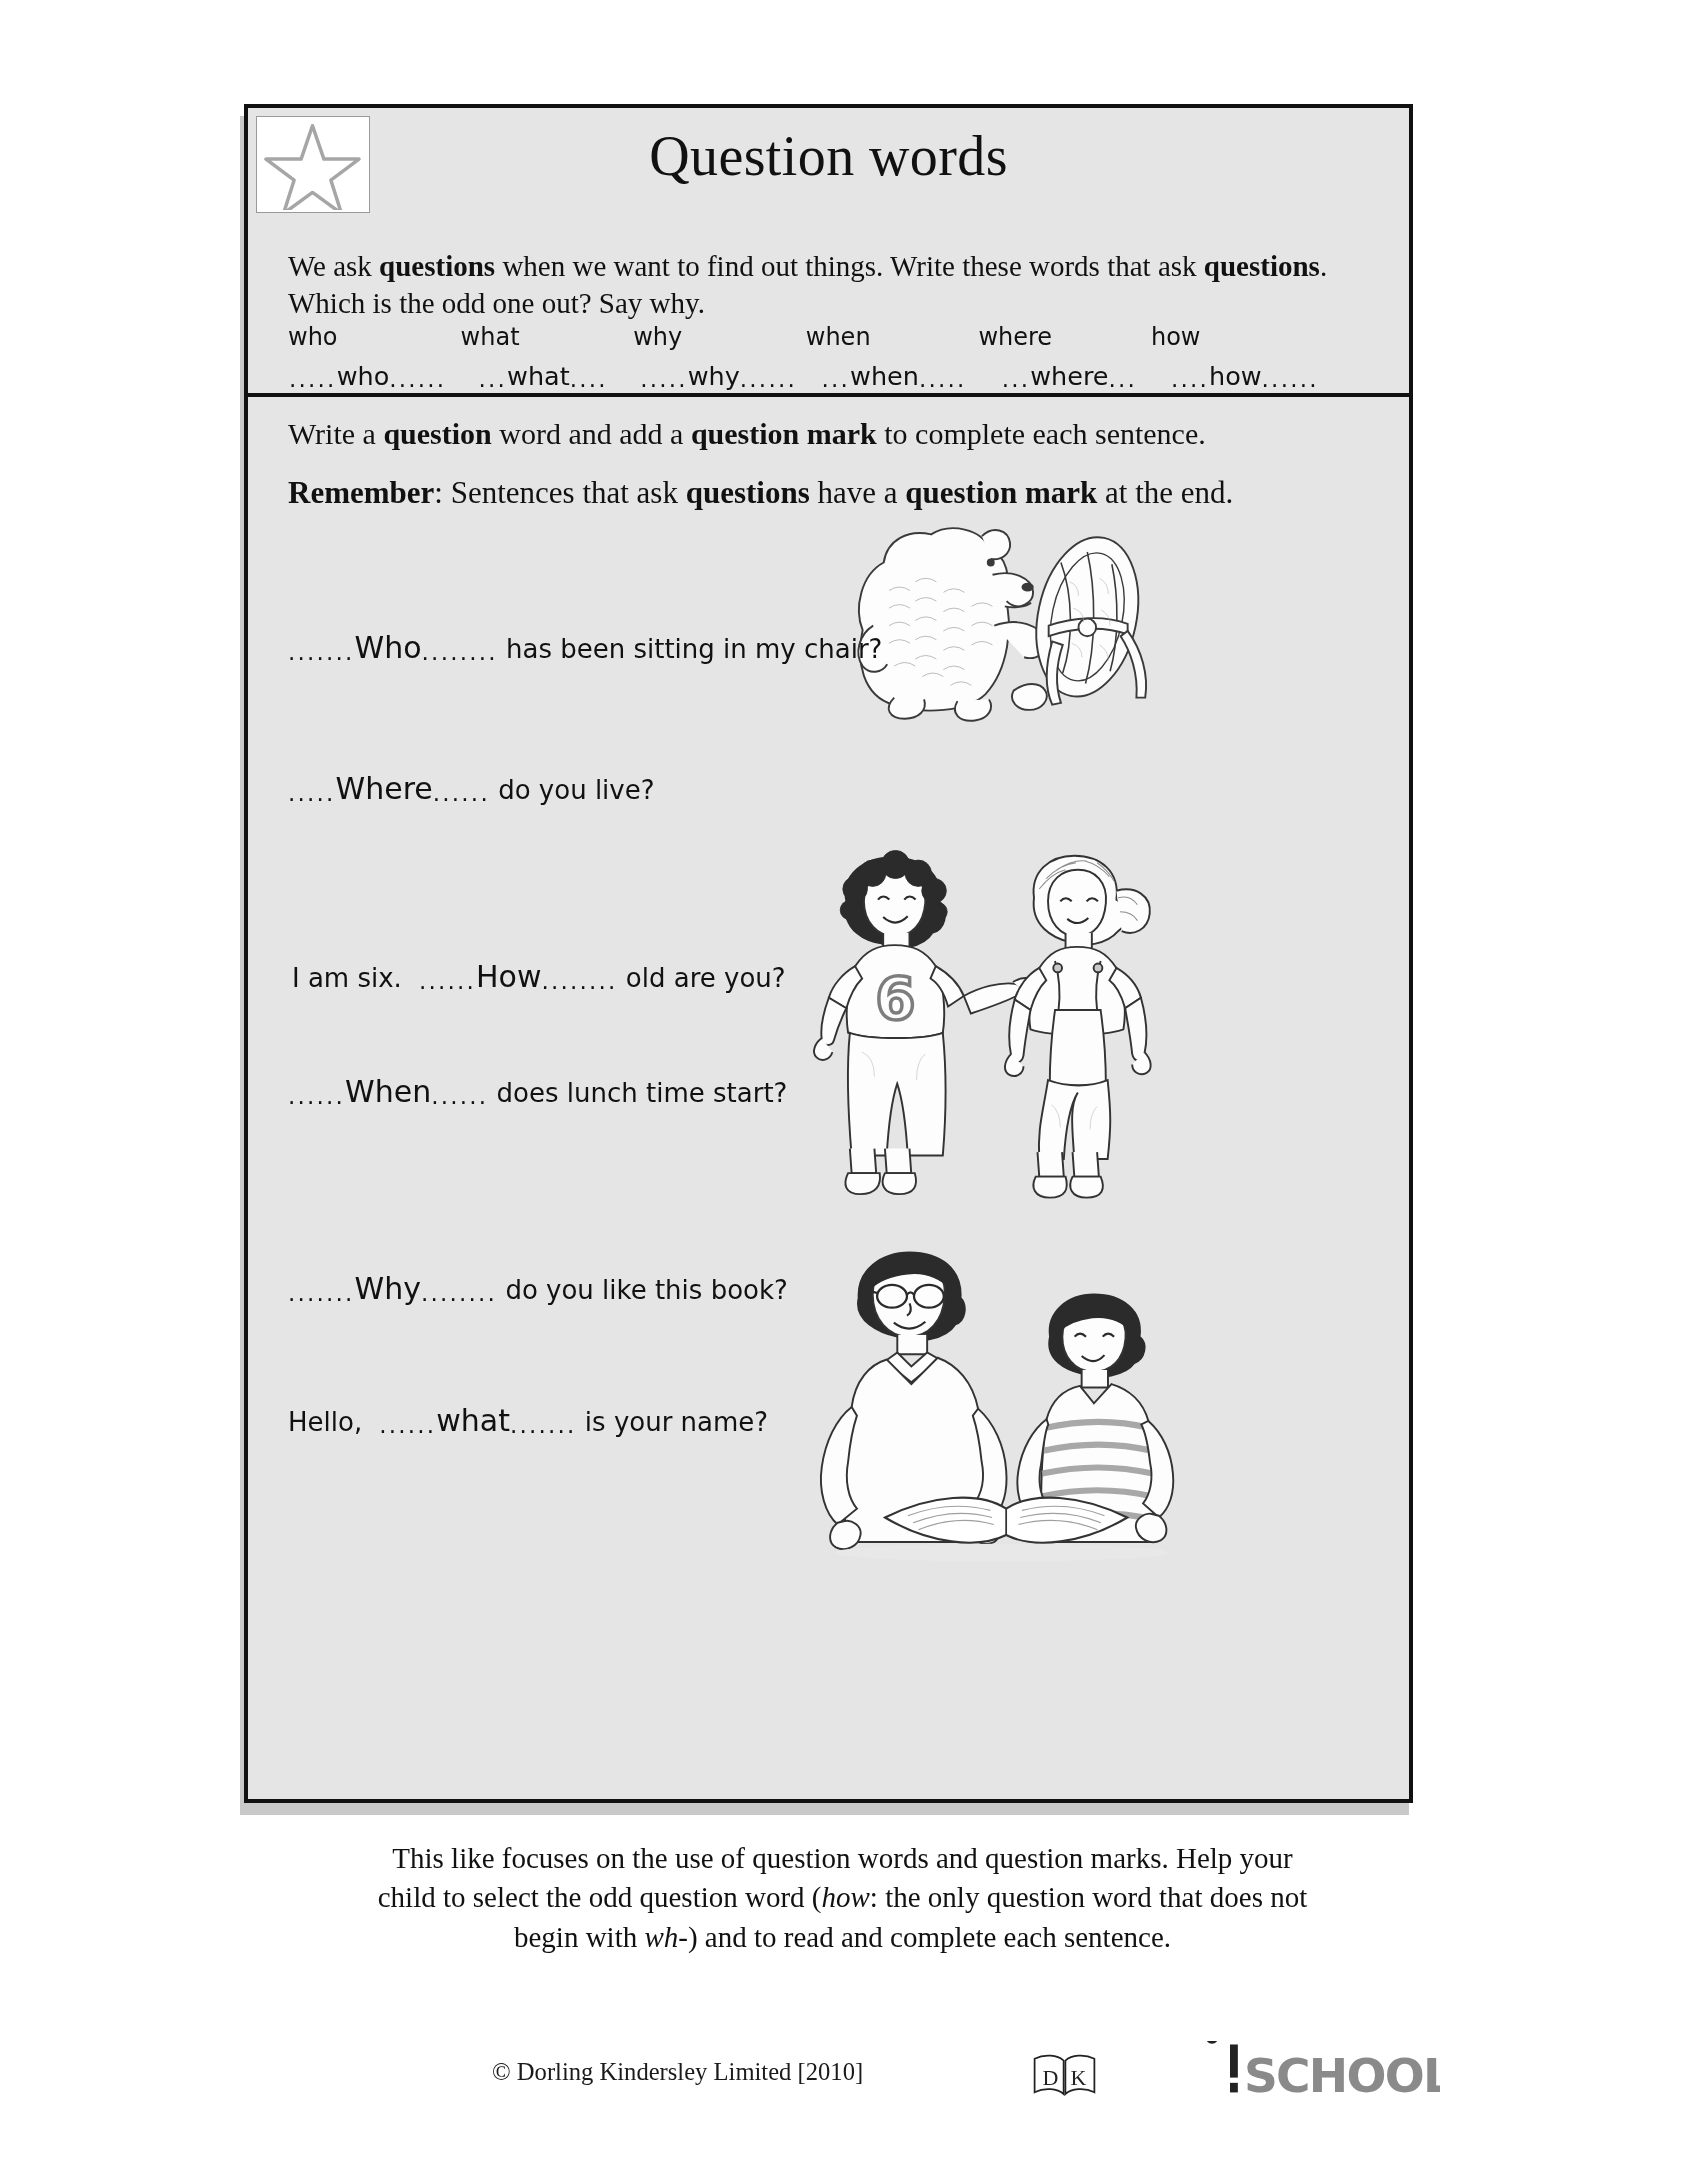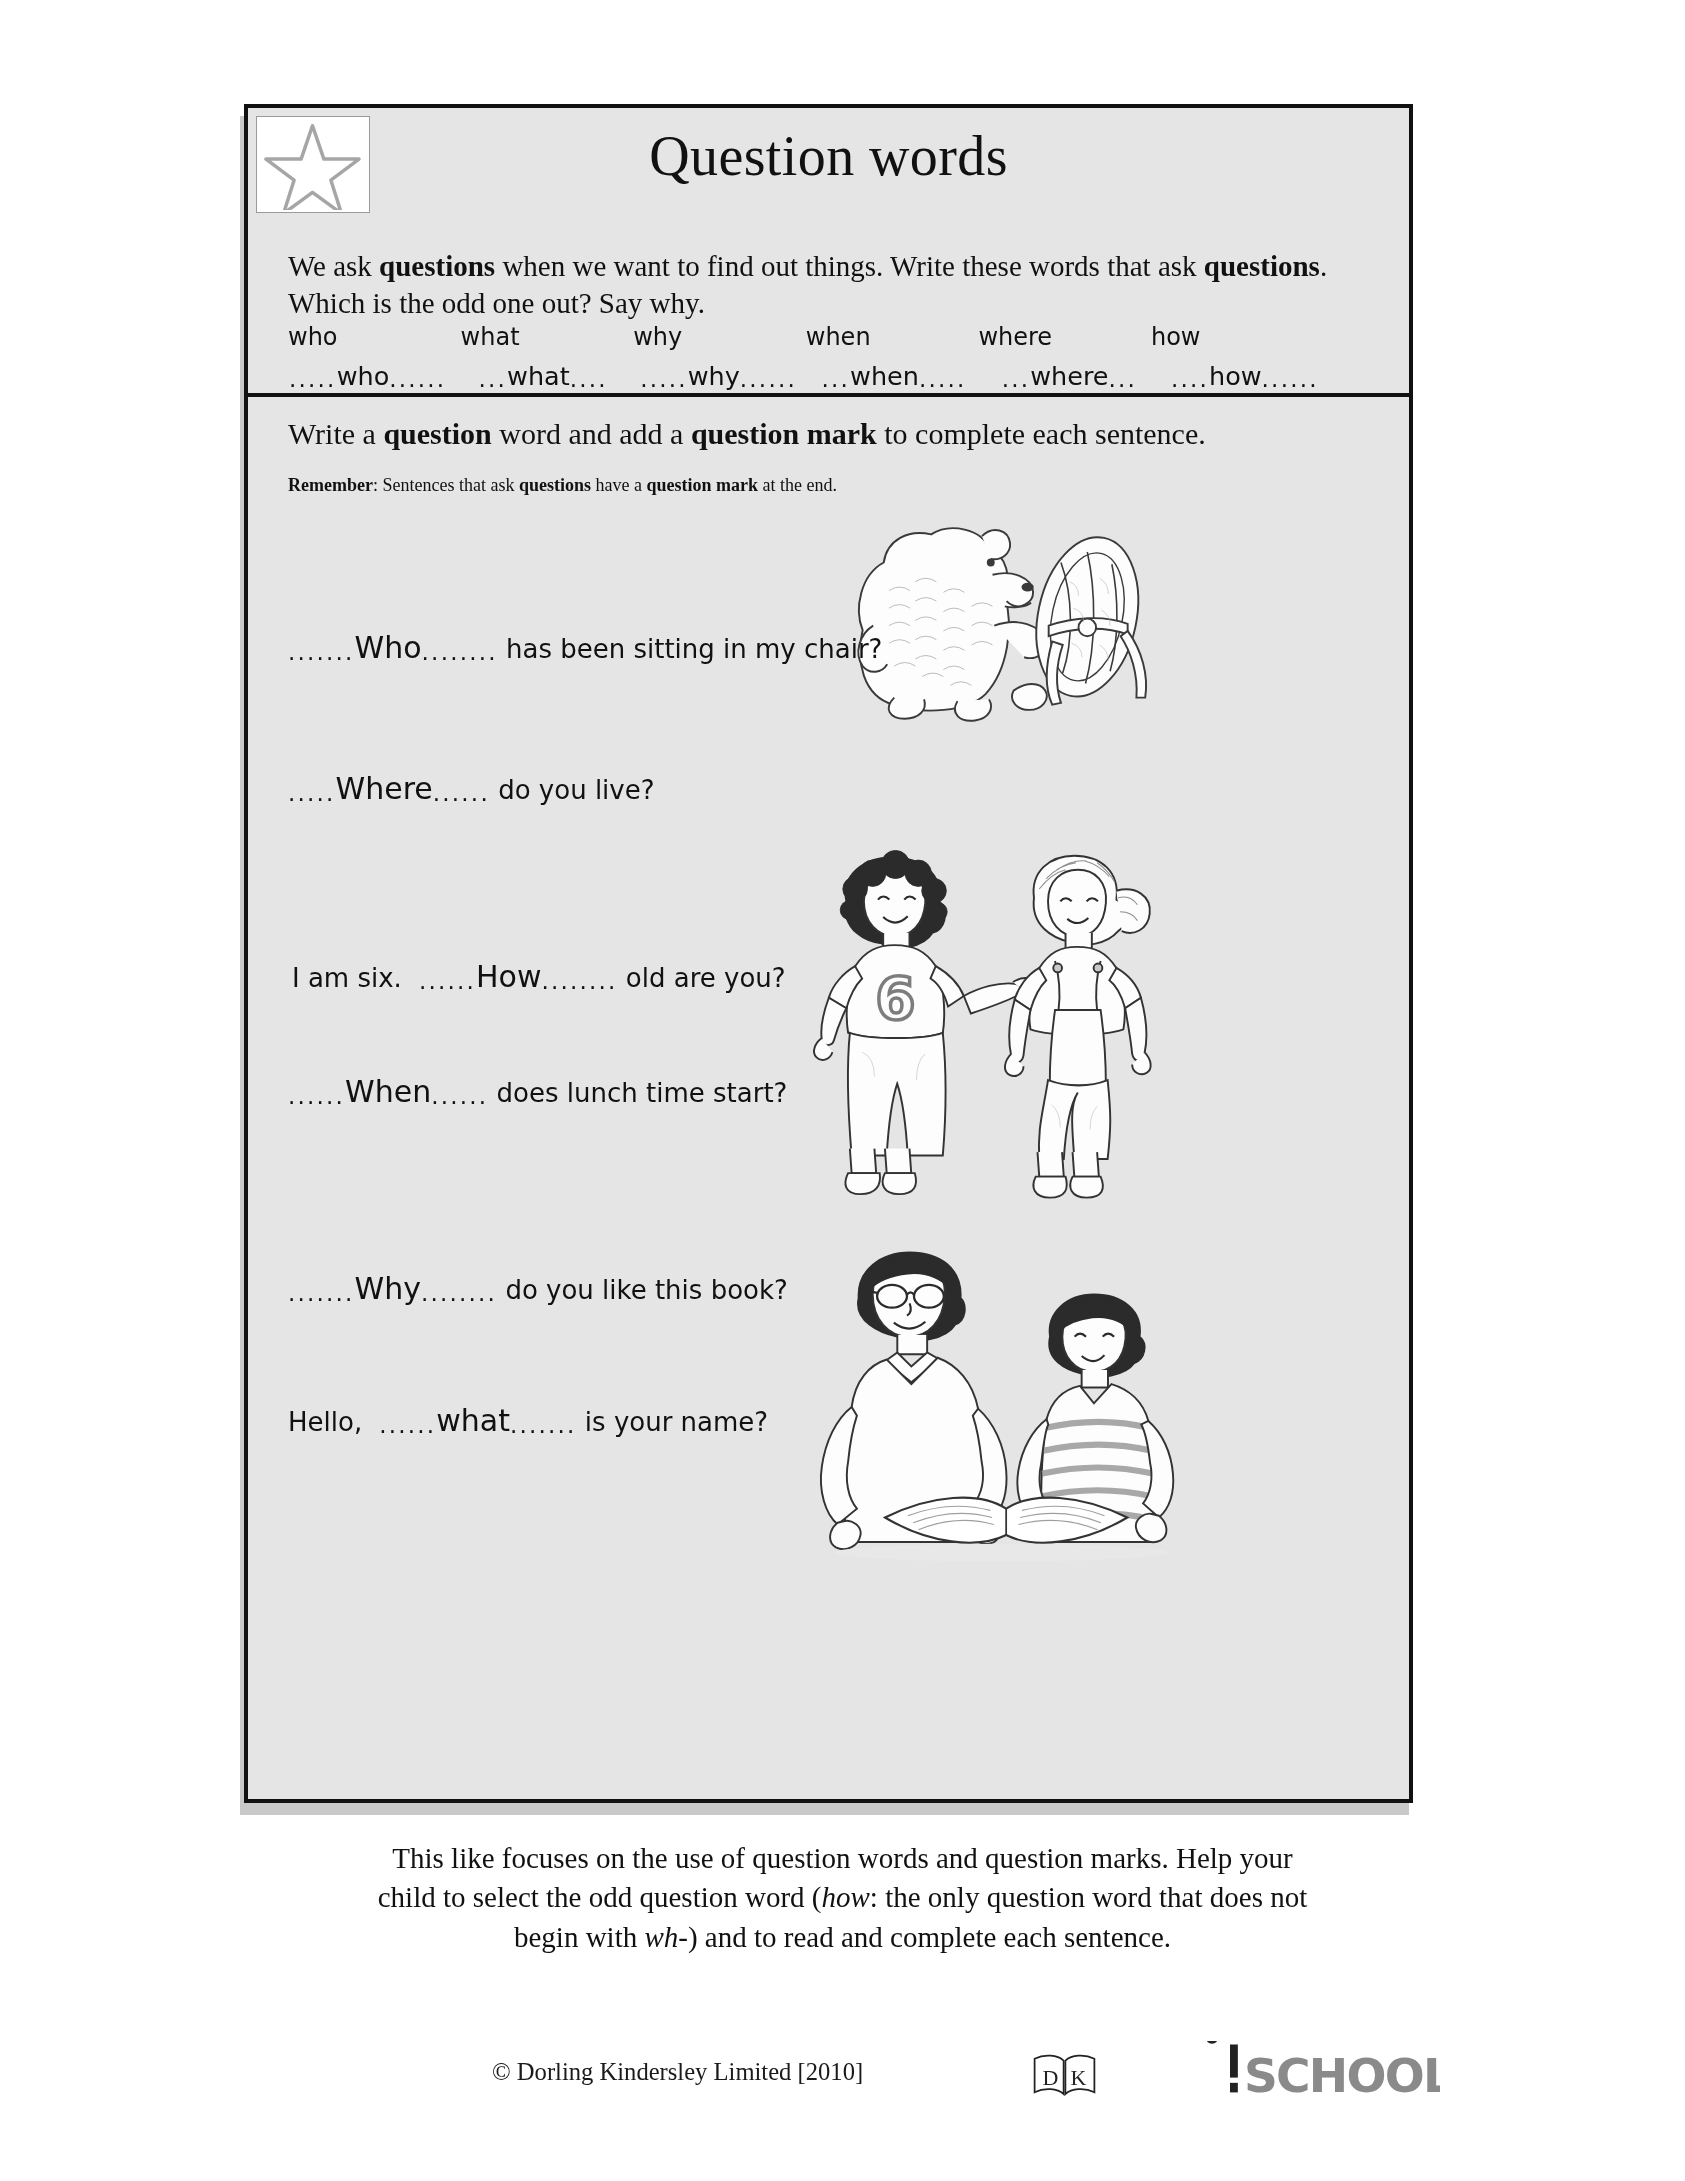--- a/index.html
+++ b/index.html
@@ -130,21 +130,21 @@
     position: absolute;
     left: 40px;
     top: 309px;
     font-size: 30px;
     color: #111;
   }
   .instr2 {
     position: absolute;
     left: 40px;
     top: 367px;
-    font-size: 18px;
+    font-size: 31px;
     color: #111;
   }
   .instr1 b, .instr2 b { font-weight: bold; }
 
   
   .qline {
     position: absolute;
     font-family: "DejaVu Sans", sans-serif;
     font-size: 26px;
     color: #111;

